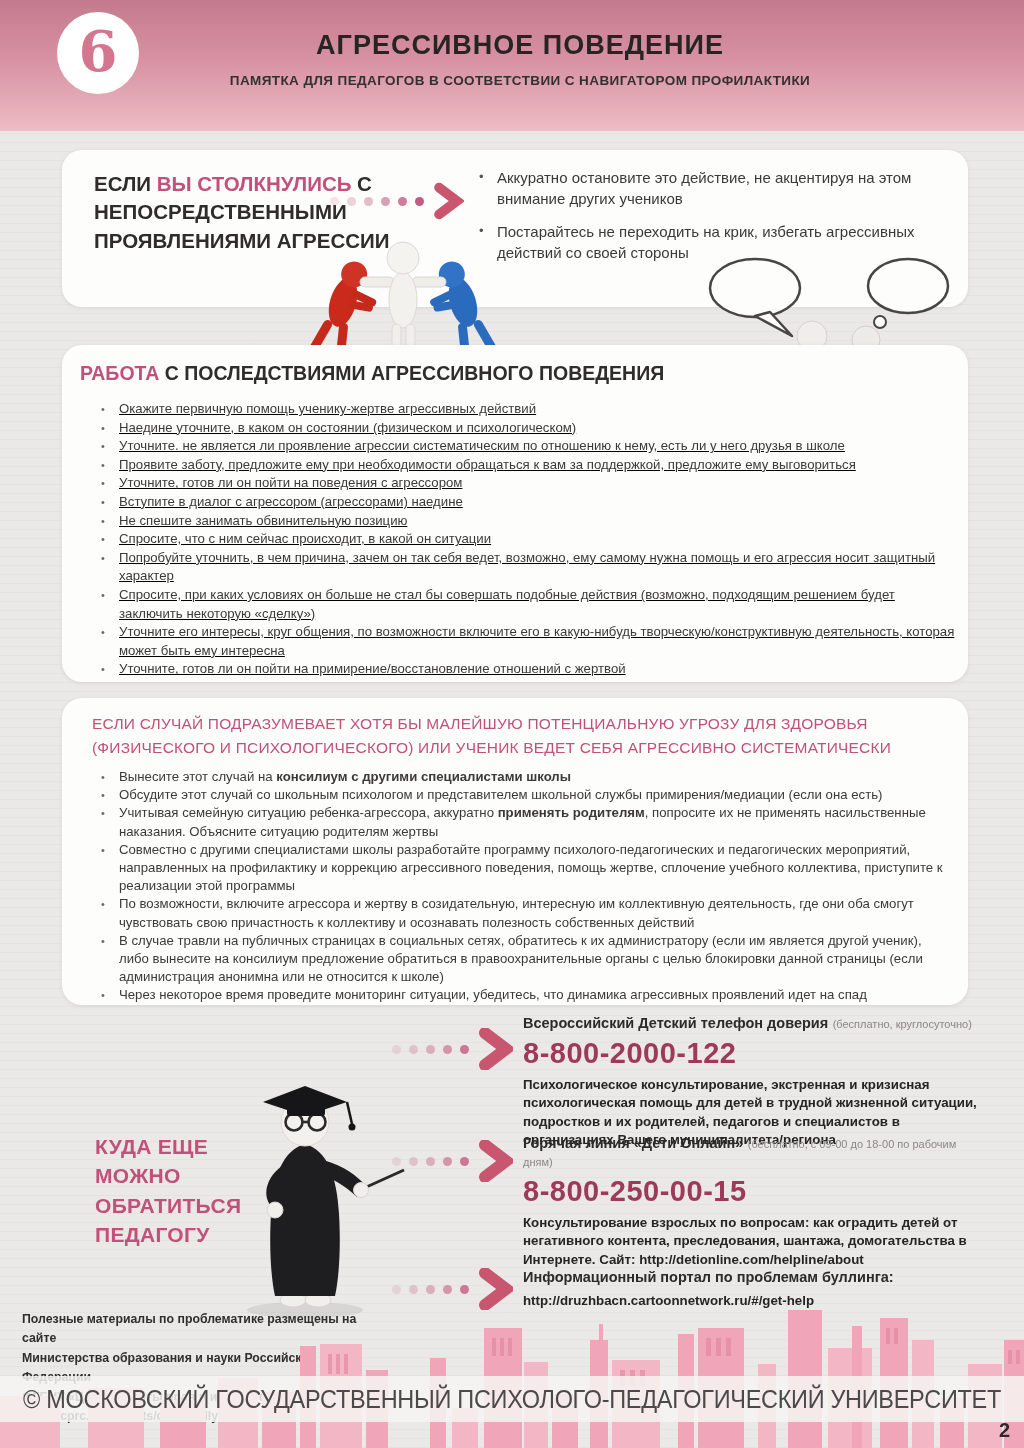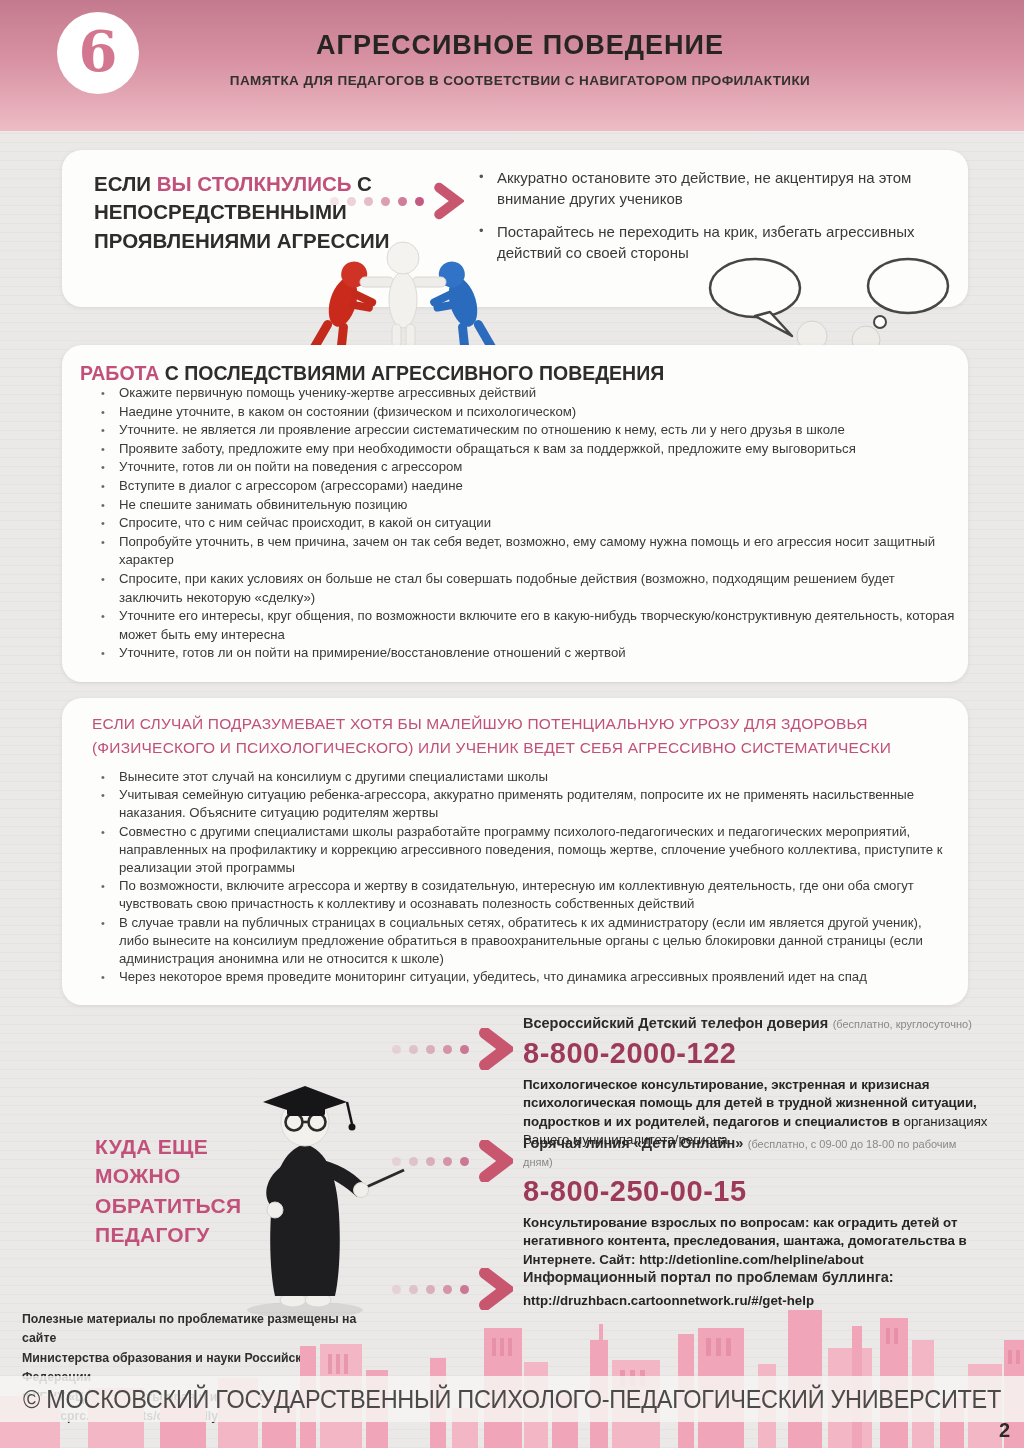--- a/index.html
+++ b/index.html
@@ -31,21 +31,21 @@
   .s1-title{position:absolute;left:94px;top:170px;width:320px;font-size:20.5px;font-weight:bold;color:var(--ink);line-height:1.38;}
   .s1-title .acc{color:var(--accent);}
   .s1-bullets{position:absolute;left:475px;top:168px;width:480px;margin:0;padding:0;list-style:none;}
   .s1-bullets li{position:relative;padding-left:22px;font-size:15px;line-height:1.38;color:#3b3a38;margin-bottom:13px;}
   .s1-bullets li::before{content:"•";position:absolute;left:4px;top:0;color:#555;font-size:13px;}
   .s2-title{position:absolute;left:80px;top:362px;font-size:19.5px;font-weight:bold;color:var(--ink);}
   .s2-title .acc{color:var(--accent);}
   .s-bullets{position:absolute;margin:0;padding:0;list-style:none;}
   .s-bullets li{position:relative;padding-left:24px;font-size:13.2px;line-height:18.6px;color:#3b3a38;}
   .s-bullets li::before{content:"•";position:absolute;left:6px;top:0;color:#666;font-size:11px;}
-  .s2-bullets{left:95px;top:384px;width:860px;}
+  .s2-bullets{left:95px;top:400px;width:860px;text-decoration:underline;}
   .s3-header{position:absolute;left:92px;top:712px;width:850px;font-size:15.5px;font-weight:normal;color:var(--accent);line-height:1.55;letter-spacing:0.2px;}
   .s3-bullets{left:95px;top:768px;width:860px;}
   .s3-bullets li{line-height:18.2px;}
   
   .ill{position:absolute;}
   
   .dots-arrow{position:absolute;display:flex;align-items:center;gap:8px;}
   .dots-arrow i{width:9px;height:9px;border-radius:50%;background:var(--accent);display:block;}
   .dots-arrow i:nth-child(1){opacity:.15;}
   .dots-arrow i:nth-child(2){opacity:.25;}
@@ -70,21 +70,21 @@
   .c-desc{margin-top:6px;font-size:13.3px;font-weight:bold;color:#262523;line-height:1.38;}
   
   .where-heading{position:absolute;left:95px;top:1132px;width:190px;font-size:21px;font-weight:bold;color:var(--accent);line-height:1.4;letter-spacing:0.3px;}
   .resources-note{position:absolute;left:22px;top:1310px;width:360px;font-size:12.3px;font-weight:bold;color:#2f2e2c;line-height:1.58;white-space:pre-line;}
   
   .skyline{position:absolute;left:0;top:1300px;width:1024px;height:148px;}
   .footer-band{position:absolute;left:0;top:1376px;width:1024px;height:46px;background:rgba(246,244,242,0.85);
     display:flex;align-items:center;justify-content:center;}
   .footer-band .copy{font-size:23.5px;color:#4c4a48;letter-spacing:-0.3px;transform:scaleY(1.08);}
   .page-num{position:absolute;right:14px;bottom:6px;font-size:20px;font-weight:bold;color:#2c2b29;}
-  b{font-weight:normal;margin-top:48px;}
+  b{font-weight:bold;margin-top:48px;}
 </style>
 </head>
 <body>
 
 <div class="page">
 
   <div class="header">
     <div class="logo-circle">
       <span>6</span>
     </div>
@@ -189,20 +189,21 @@
       <li class="b">Спросите, при каких условиях он больше не стал бы совершать подобные действия (возможно, подходящим решением будет заключить некоторую «сделку»)</li>
       <li class="b">Уточните его интересы, круг общения, по возможности включите его в какую-нибудь творческую/конструктивную деятельность, которая может быть ему интересна</li>
       <li class="b">Уточните, готов ли он пойти на примирение/восстановление отношений с жертвой</li>
     </ul>
 
   <div class="card card3"></div>
   <div class="s3-header">ЕСЛИ СЛУЧАЙ ПОДРАЗУМЕВАЕТ ХОТЯ БЫ МАЛЕЙШУЮ ПОТЕНЦИАЛЬНУЮ УГРОЗУ ДЛЯ ЗДОРОВЬЯ (ФИЗИЧЕСКОГО И ПСИХОЛОГИЧЕСКОГО) ИЛИ УЧЕНИК ВЕДЕТ СЕБЯ АГРЕССИВНО СИСТЕМАТИЧЕСКИ</div>
   <ul class="s-bullets s3-bullets">
 
   <li class="b">Вынесите этот случай на <b>консилиум с другими специалистами школы</b></li>
+      <li class="b">Обсудите этот случай со школьным психологом и представителем школьной службы примирения/медиации (если она есть)</li>
       <li class="b">Учитывая семейную ситуацию ребенка-агрессора, аккуратно <b>применять родителям</b>, попросите их не применять насильственные наказания. Объясните ситуацию родителям жертвы</li>
       <li class="b">Совместно с другими специалистами школы разработайте программу психолого-педагогических и педагогических мероприятий, направленных на профилактику и коррекцию агрессивного поведения, помощь жертве, сплочение учебного коллектива, приступите к реализации этой программы</li>
       <li class="b">По возможности, включите агрессора и жертву в созидательную, интересную им коллективную деятельность, где они оба смогут чувствовать свою причастность к коллективу и осознавать полезность собственных действий</li>
       <li class="b">В случае травли на публичных страницах в социальных сетях, обратитесь к их администратору (если им является другой ученик), либо вынесите на консилиум предложение обратиться в правоохранительные органы с целью блокировки данной страницы (если администрация анонимна или не относится к школе)</li>
       <li class="b">Через некоторое время проведите мониторинг ситуации, убедитесь, что динамика агрессивных проявлений идет на спад</li>
     </ul>
 
   <div class="where-heading">КУДА ЕЩЕ МОЖНО ОБРАТИТЬСЯ ПЕДАГОГУ</div>
 
   <svg class="ill" style="left:205px;top:1082px;" width="200" height="240" viewBox="0 0 200 240">

